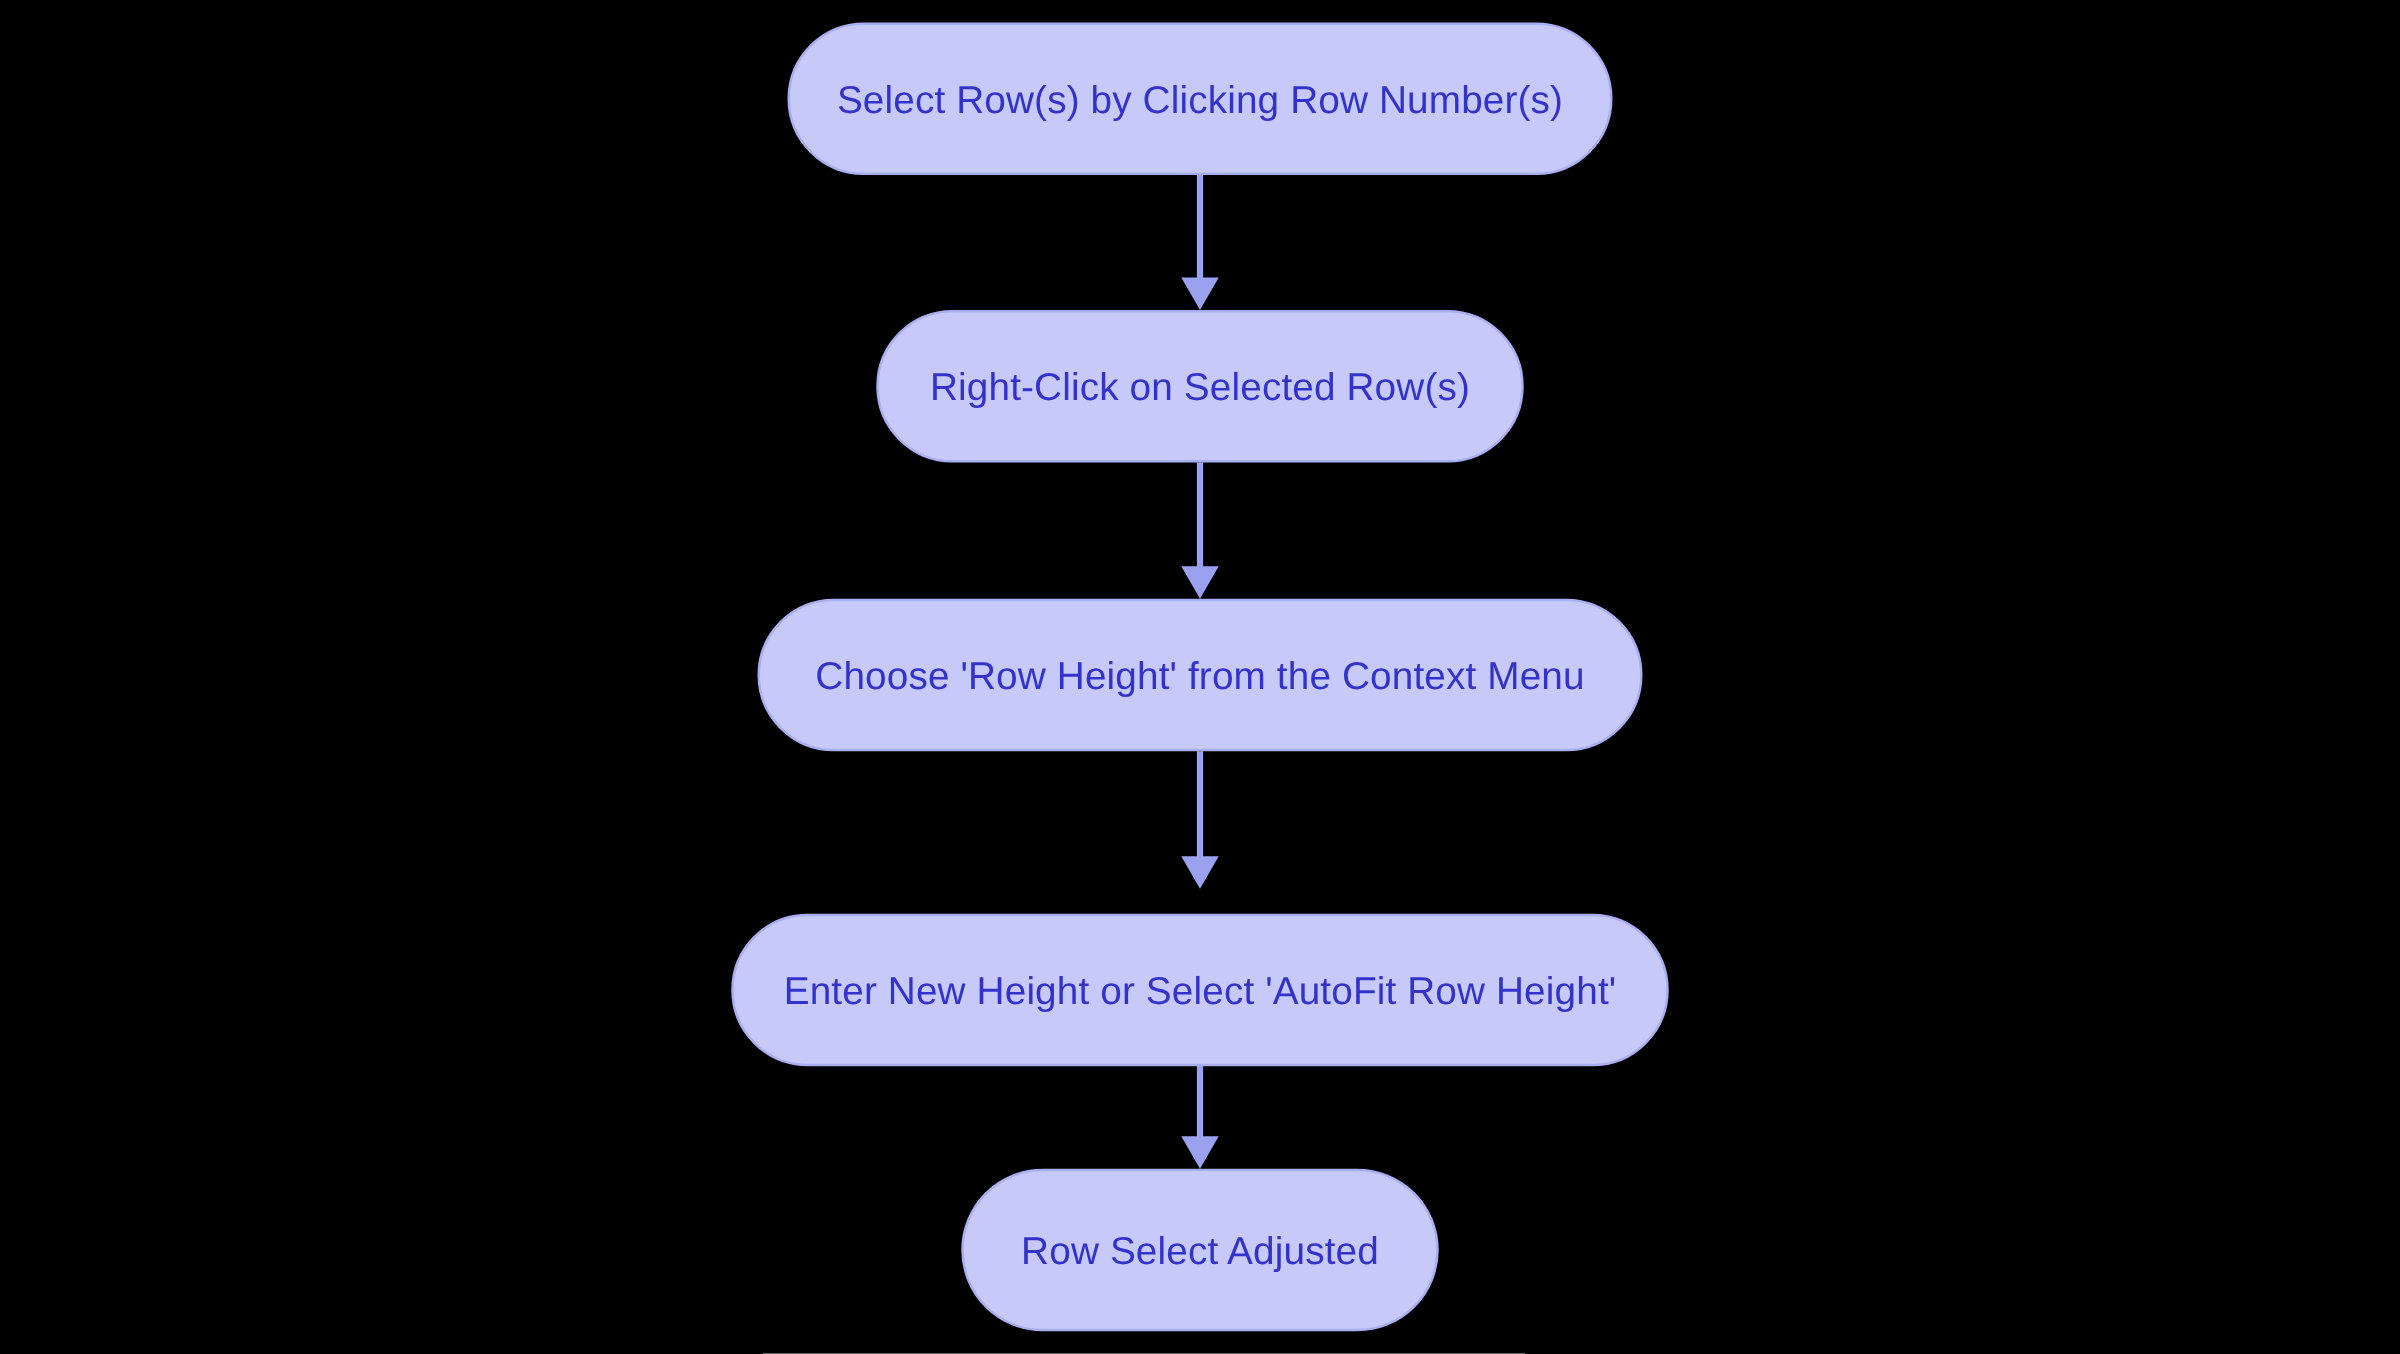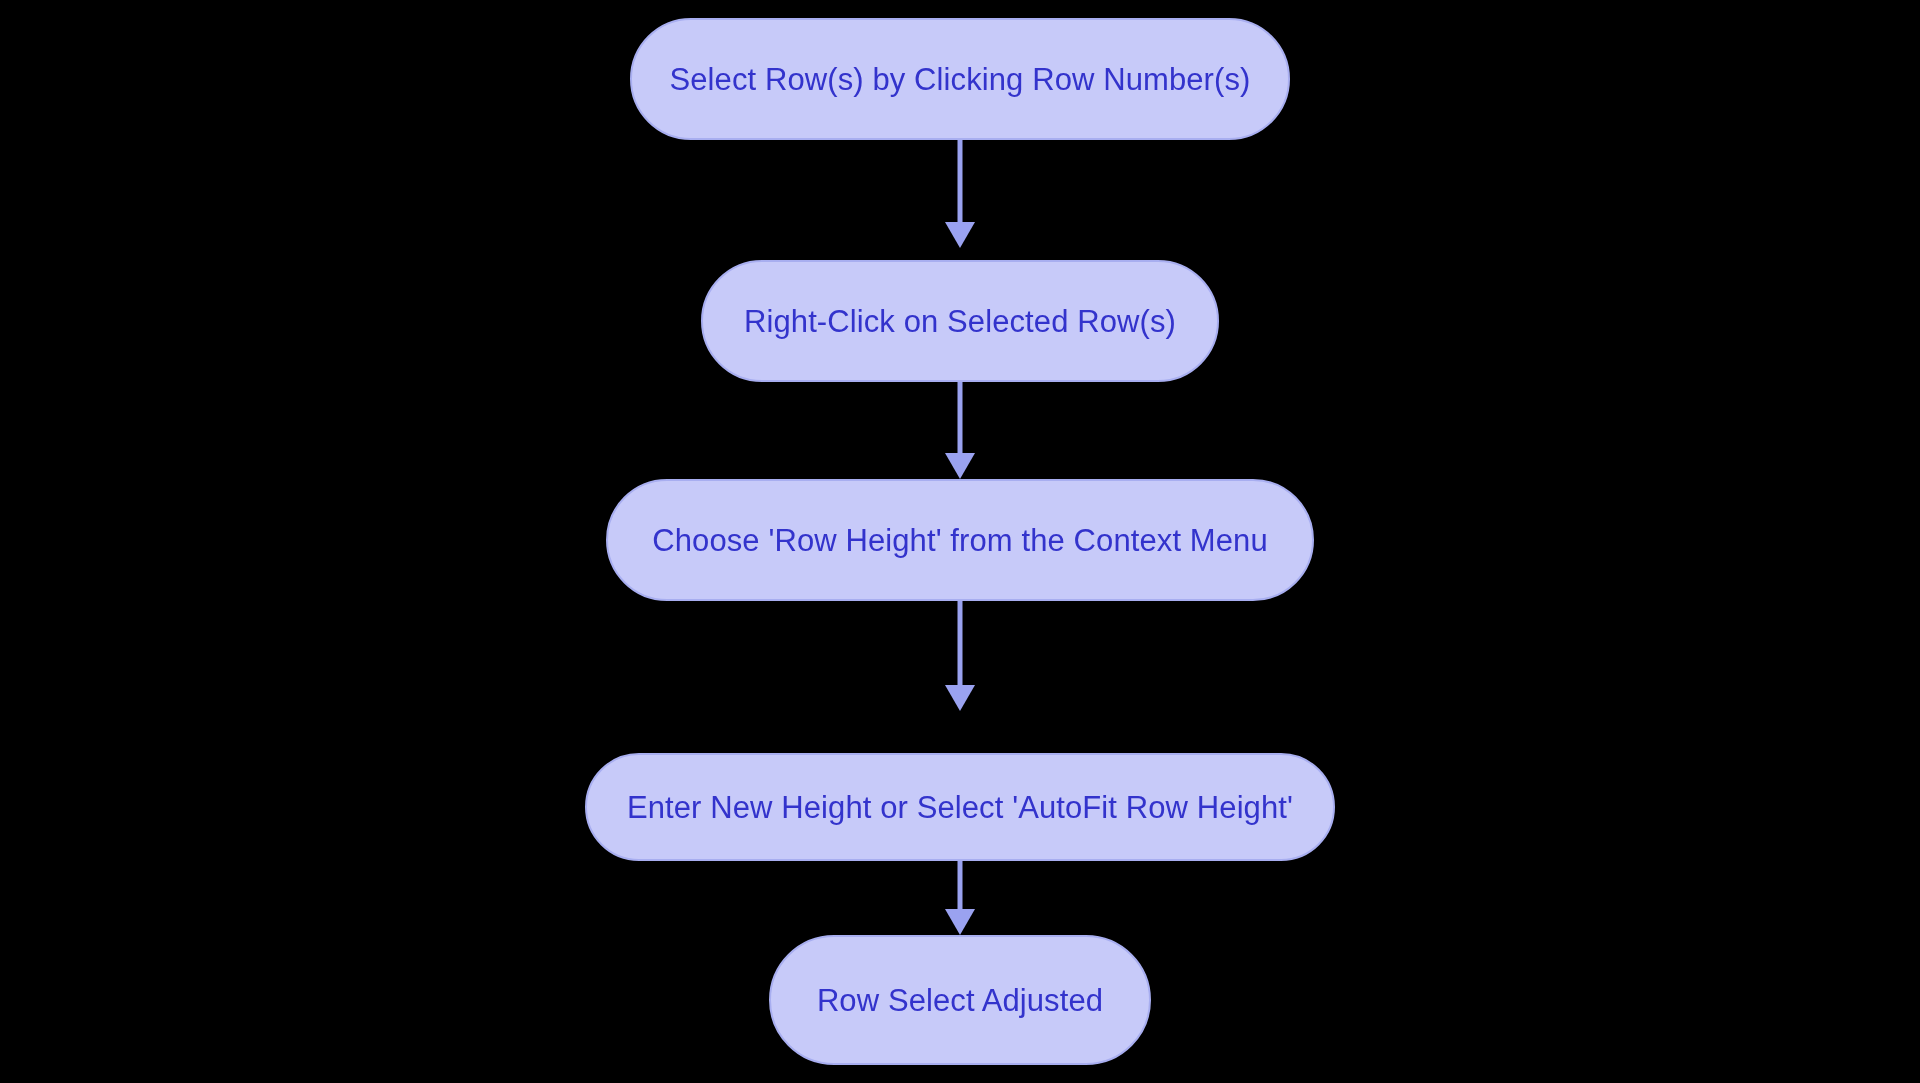--- a/index.html
+++ b/index.html
@@ -96,29 +96,29 @@
     </div>
     <div class="connector" id="edge-3" style="top: 833px; height: 102px;">
       <div class="conn-line" style="height: 78px; background: rgb(154, 162, 240);"></div>
       <div class="conn-head" style="border-top-color: rgb(154, 162, 240);"></div>
     </div>
 
     <div class="node" id="node-0" style="left: 960px; top: 18px; width: 660px; height: 122px; background: rgb(199, 202, 249); border-color: rgb(168, 174, 240);">
       <span class="node-label" style="color: rgb(51, 51, 204);">Select Row(s) by Clicking Row Number(s)</span>
     </div>
 
-    <div class="node" id="node-1" style="left: 960px; top: 248px; width: 518px; height: 122px; background: rgb(199, 202, 249); border-color: rgb(168, 174, 240); margin-top: 12px;">
+    <div class="node" id="node-1" style="left: 960px; top: 248px; width: 518px; height: 122px; background: rgb(199, 202, 249); border-color: rgb(168, 174, 240);">
       <span class="node-label" style="color: rgb(51, 51, 204);">Right-Click on Selected Row(s)</span>
     </div>
 
     <div class="node" id="node-2" style="left: 960px; top: 479px; width: 708px; height: 122px; background: rgb(199, 202, 249); border-color: rgb(168, 174, 240);">
       <span class="node-label" style="color: rgb(51, 51, 204);">Choose 'Row Height' from the Context Menu</span>
     </div>
 
-    <div class="node" id="node-3" style="left: 960px; top: 753px; width: 750px; height: 108px; background: rgb(199, 202, 249); border-color: rgb(168, 174, 240);">
+    <div class="node" id="node-3" style="left: 960px; top: 731px; width: 750px; height: 122px; background: rgb(199, 202, 249); border-color: rgb(168, 174, 240);">
       <span class="node-label" style="color: rgb(51, 51, 204);">Enter New Height or Select 'AutoFit Row Height'</span>
     </div>
 
     <div class="node" id="node-4" style="left: 960px; top: 935px; width: 382px; height: 130px; background: rgb(199, 202, 249); border-color: rgb(168, 174, 240);">
       <span class="node-label" style="color: rgb(51, 51, 204);">Row Select Adjusted</span>
     </div>
 
   </div>
 </div>
 

